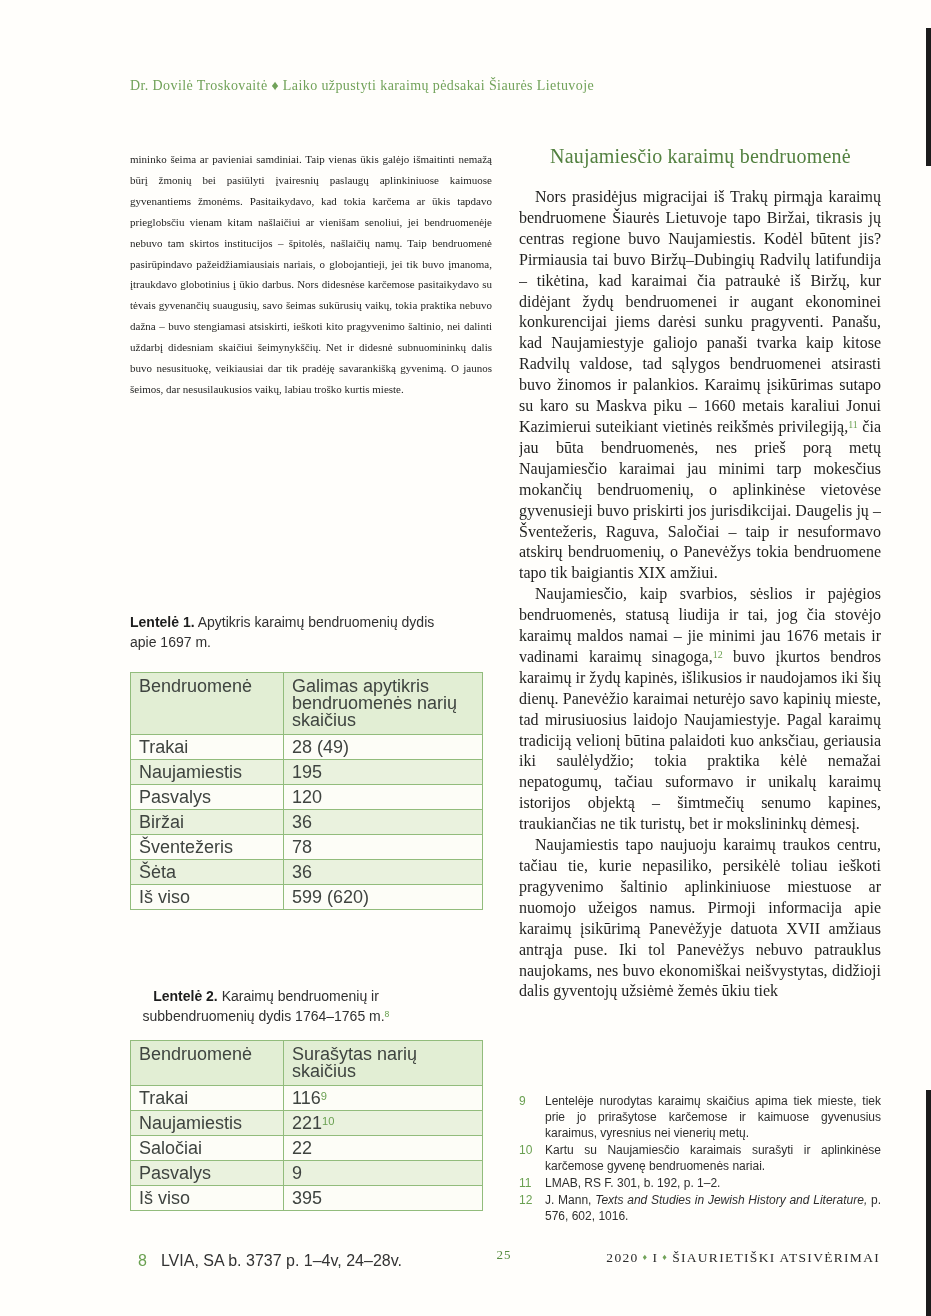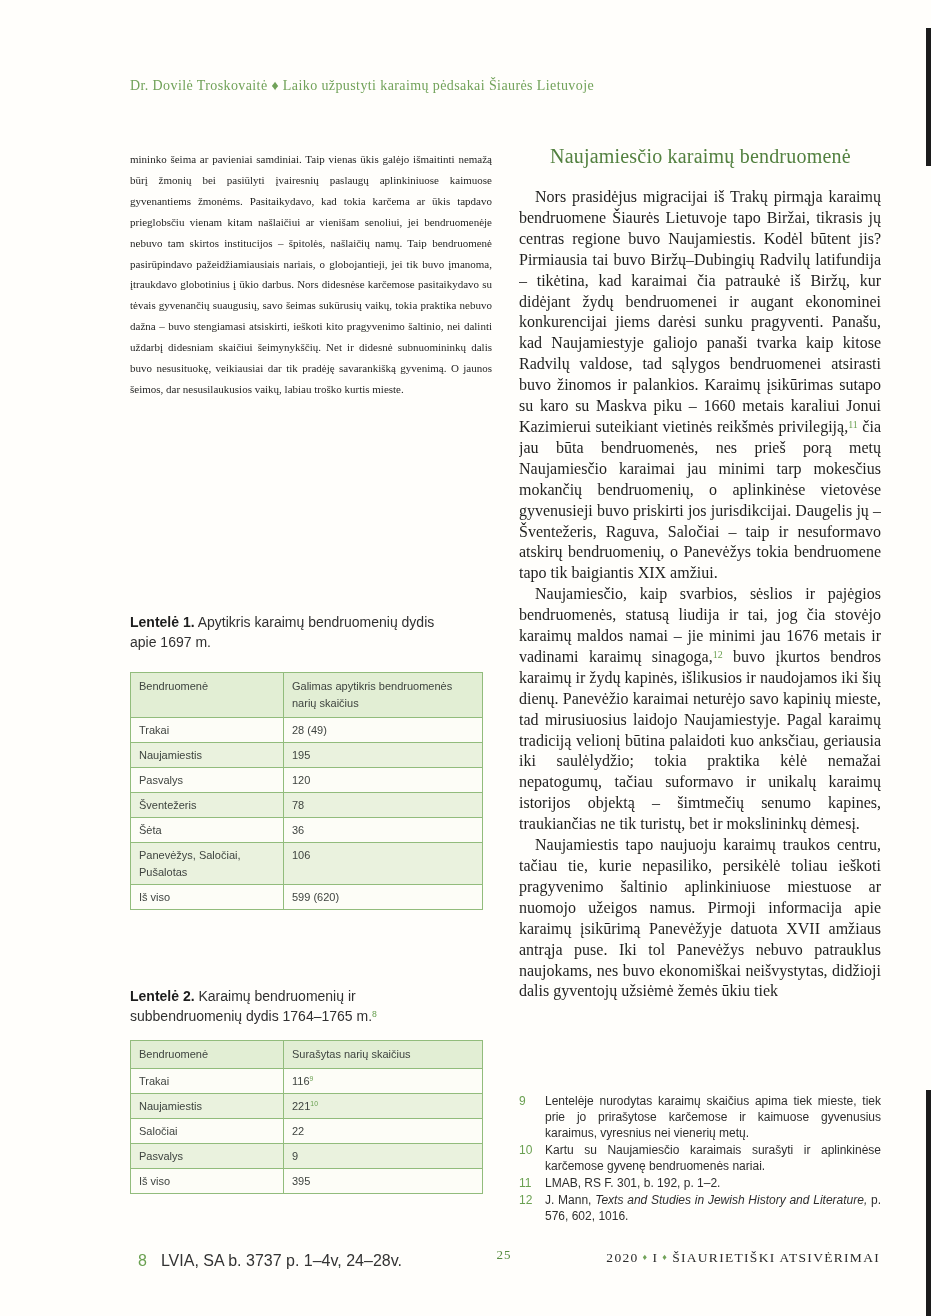--- a/index.html
+++ b/index.html
@@ -36,28 +36,28 @@
   .sup { color:#6aa051; font-size:62%; vertical-align:4px; line-height:0; }
 
   
   .tbl-caption {
     position:absolute; left:130px;
     font-family:"Liberation Sans", sans-serif;
     font-size:14px; line-height:20px; color:#303030;
   }
   .tbl-caption b { color:#1d1d1d; }
   #cap1 { top:612px; width:332px; }
-  #cap2 { top:986px; width:272px; }
+  #cap2 { top:986px; width:272px;text-align:center; }
 
   
   table.greentbl {
     position:absolute; left:130px; width:352px;
     border-collapse:collapse; table-layout:fixed;
     font-family:"Liberation Sans", sans-serif;
-    font-size:11px; color:#3f4440;
+    font-size:18px; color:#3f4440;
   }
   #table1 { top:672px; }
   #table2 { top:1040px; }
   table.greentbl td, table.greentbl th {
     border:1px solid #92bc7c; padding:3.5px 8px;
     text-align:left; font-weight:normal; vertical-align:top;
     line-height:17px; overflow:hidden;
   }
   table.greentbl th { background:#e2eed4; padding-top:5px; padding-bottom:5px; }
   table.greentbl col.c1 { width:153px; }
@@ -128,30 +128,30 @@
         </tr>
       <tr>
           <td>Naujamiestis</td>
           <td>195</td>
         </tr>
       <tr>
           <td>Pasvalys</td>
           <td>120</td>
         </tr>
       <tr>
+          <td>Biržai</td>
+          <td>36</td>
+        </tr>
+      <tr>
           <td>Šventežeris</td>
           <td>78</td>
         </tr>
       <tr>
           <td>Šėta</td>
           <td>36</td>
-        </tr>
-      <tr>
-          <td>Panevėžys, Saločiai, Pušalotas</td>
-          <td>106</td>
         </tr>
       <tr>
           <td>Iš viso</td>
           <td>599 (620)</td>
         </tr>
     </tbody>
   </table>
 
   <div class="tbl-caption sans" id="cap2">
     <b>Lentelė 2.</b><span> Karaimų bendruomenių ir subbendruomenių dydis 1764–1765 m.</span><sup class="sup">8</sup>

